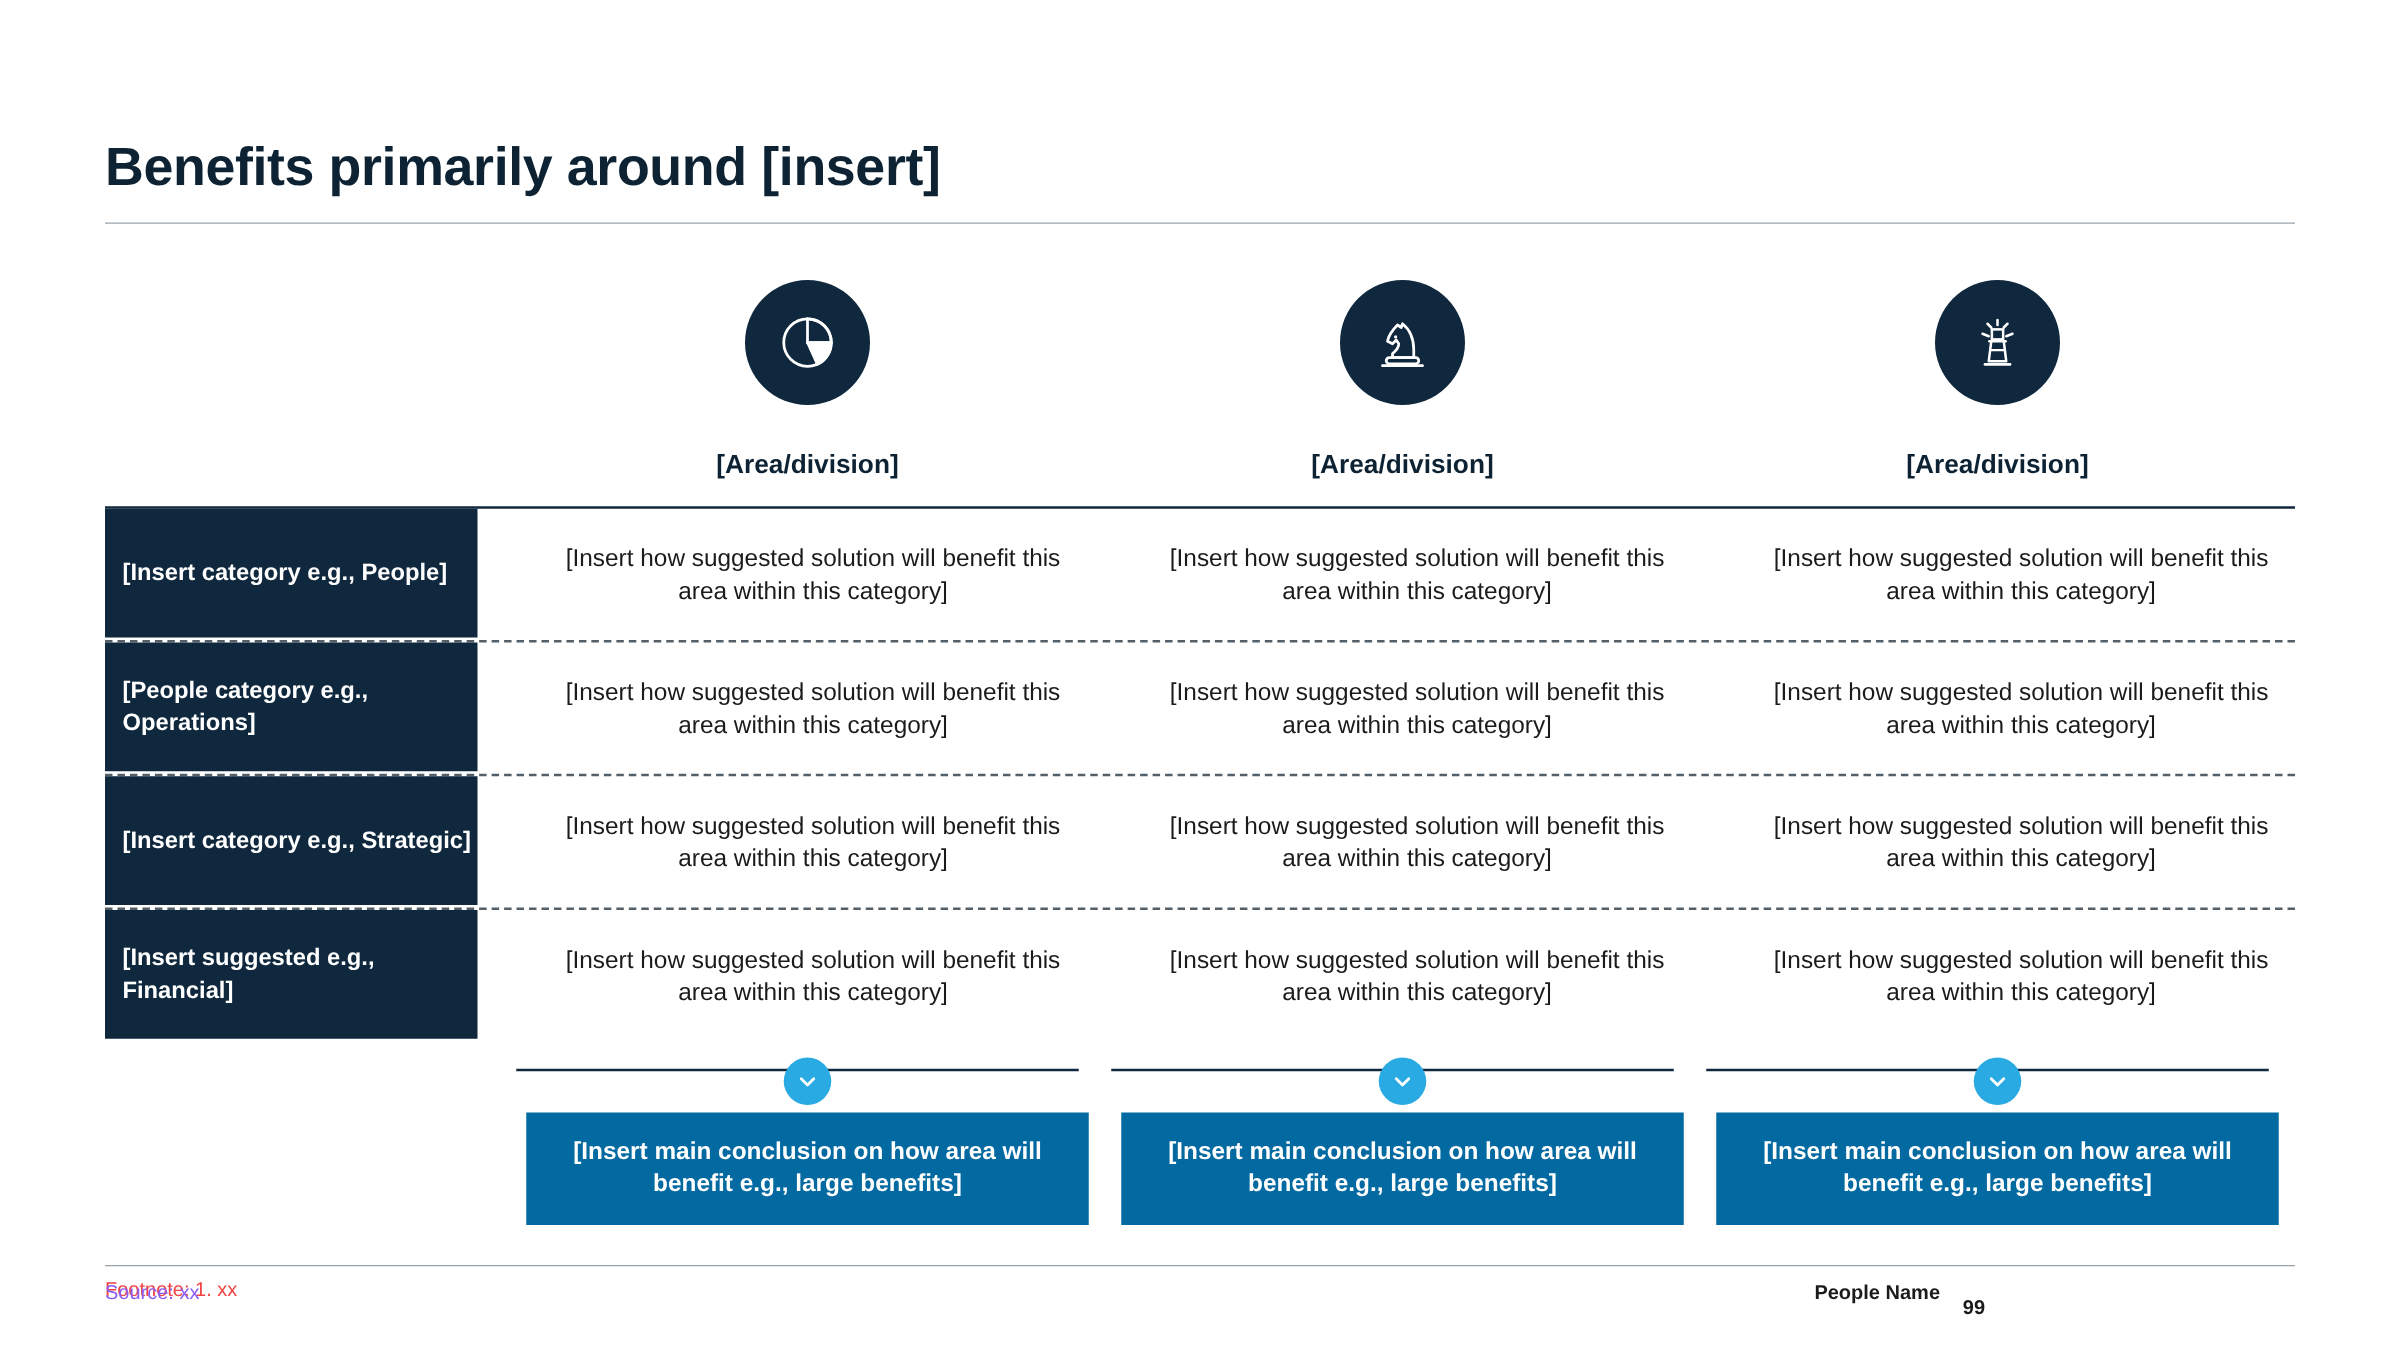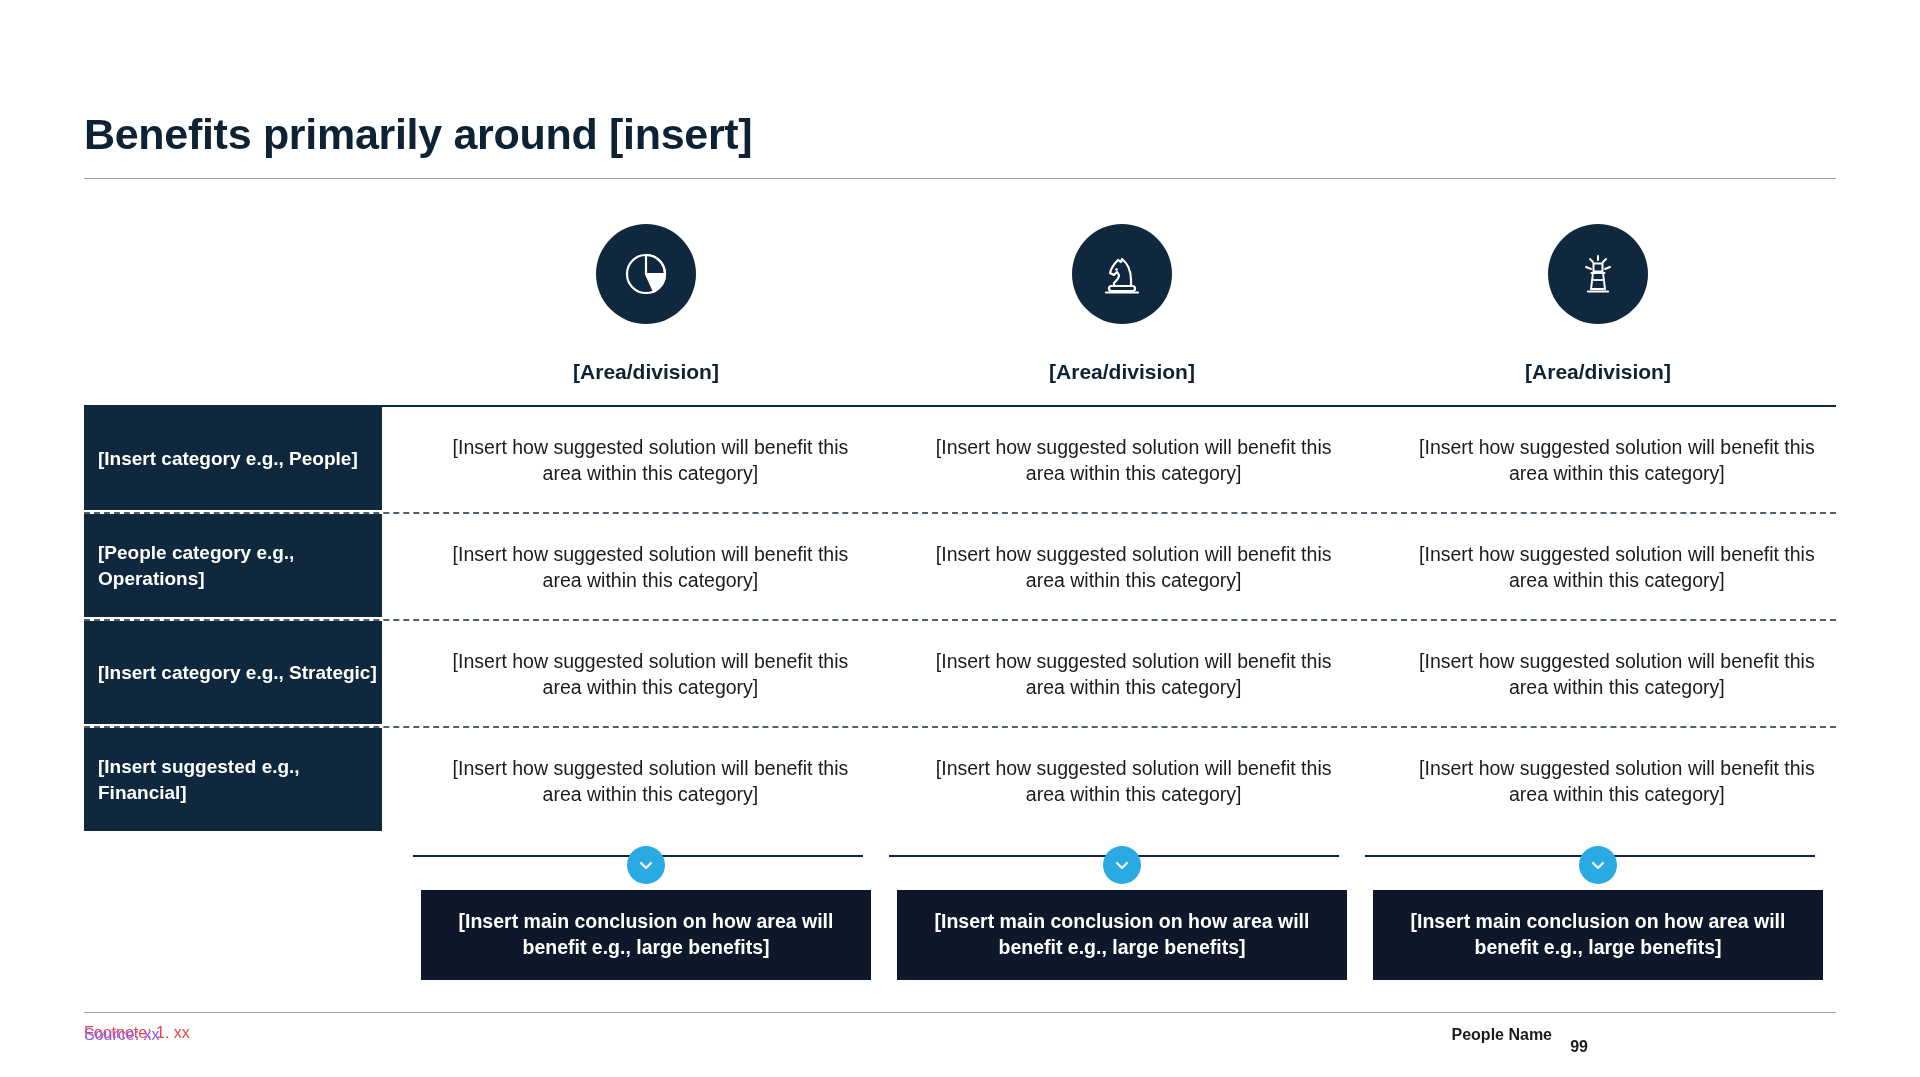--- a/index.html
+++ b/index.html
@@ -175,21 +175,21 @@
     display: flex;
   }
   .concl-wrap {
     width: 476px;
     display: flex;
     justify-content: center;
   }
   .concl {
     width: 450px;
     height: 90px;
-    background: #0f172a;
+    background: #0369a1;
     color: #ffffff;
     font-size: 19.5px;
     font-weight: bold;
     line-height: 1.32;
     display: flex;
     align-items: center;
     justify-content: center;
     text-align: center;
     padding: 0 10px;
     box-sizing: border-box;

